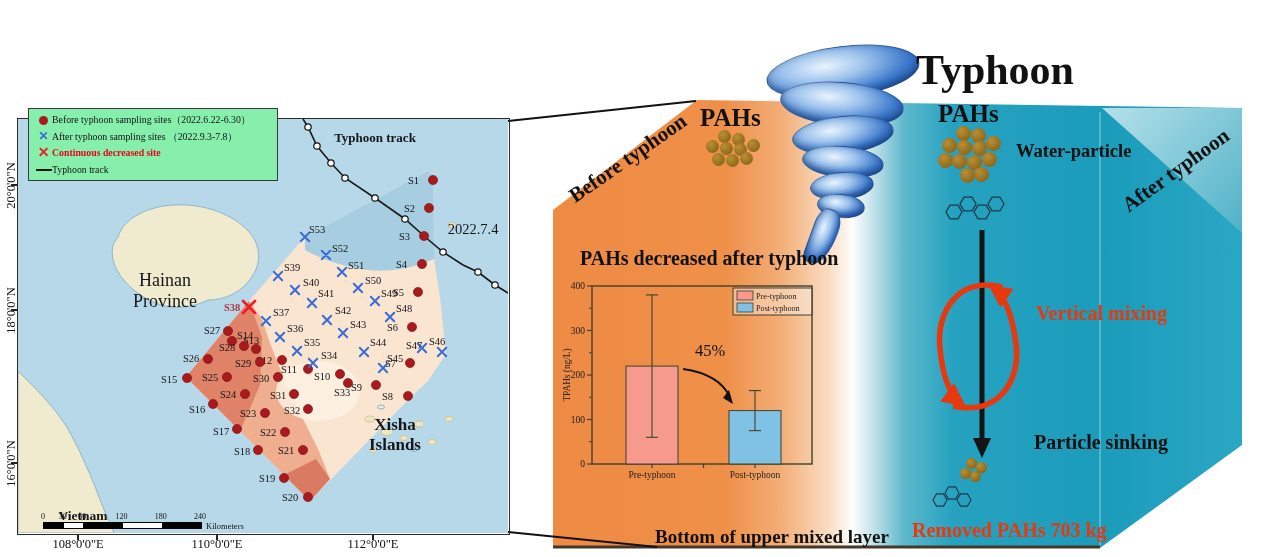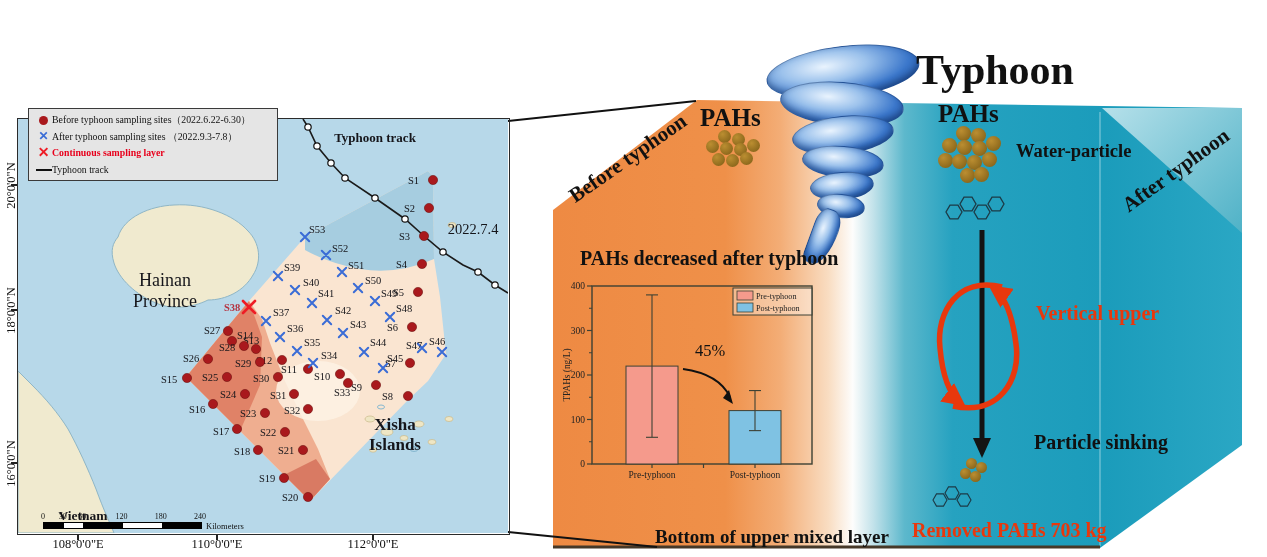--- a/index.html
+++ b/index.html
@@ -4,21 +4,21 @@
 <style>
   html,body{margin:0;padding:0;background:#fff;}
   #stage{position:relative;width:1267px;height:557px;background:#fff;overflow:hidden;
          font-family:"Liberation Serif",serif;color:#111;}
   .abs{position:absolute;}
   .bold{font-weight:bold;}
   svg{display:block;}
   #map-frame{left:17px;top:118px;width:491px;height:415px;border:1.6px solid #2b2b2b;pointer-events:none;z-index:6;}
   .mlabel{position:absolute;text-align:center;color:#15151a;}
   
-  .legend{background:#e5e5e5;border:1px solid #3a3a3a;padding:3px 6px 2px 6px;z-index:7;
+  .legend{background:#86efac;border:1px solid #3a3a3a;padding:3px 6px 2px 6px;z-index:7;
           font-size:9.8px;line-height:1.05;}
   .lrow{display:flex;align-items:center;height:16.5px;white-space:nowrap;}
   .lic{width:17px;display:inline-flex;justify-content:center;align-items:center;flex:0 0 17px;}
   .ldot{width:9px;height:9px;border-radius:50%;background:#a9191d;display:inline-block;}
   .lx-blue{color:#3a6cd6;font-weight:bold;font-size:12px;}
   .lx-red{color:#ee1c25;font-weight:bold;font-size:14px;}
   .lline{width:16px;height:2px;background:#111;display:inline-block;}
   .red-bold{color:#e8001c;font-weight:bold;}
   
   .lat-label{width:64px;height:13px;font-size:12.5px;text-align:center;transform:rotate(-90deg);}
@@ -267,21 +267,21 @@
           <span class="ldot"></span>
         </span>
       <span>Before typhoon sampling sites（2022.6.22-6.30）</span>
     </div>
     <div class="lrow">
       <span class="lic lx-blue">✕</span>
       <span>After typhoon sampling sites （2022.9.3-7.8）</span>
     </div>
     <div class="lrow">
       <span class="lic lx-red">✕</span>
-      <span class="red-bold">Continuous sampling layer</span>
+      <span class="red-bold">Continuous decreased site</span>
     </div>
     <div class="lrow">
       <span class="lic">
           <span class="lline"></span>
         </span>
       <span>Typhoon track</span>
     </div>
   </div>
 
   <div class="abs lat-label" style="left:-22px;top:179px;">20°0'0"N</div>
@@ -308,21 +308,21 @@
   </div>
 
   <div class="dtext bold" style="left:895px;top:46px;width:200px;font-size:42px;text-align:center;">Typhoon</div>
   <div class="dtext" style="left:543px;top:146px;width:170px;font-size:21px;font-weight:600;text-align:center;transform:rotate(-35deg);">Before typhoon</div>
   <div class="dtext" style="left:1091px;top:158px;width:170px;font-size:21px;font-weight:600;text-align:center;transform:rotate(-36deg);">After typhoon</div>
   <div class="dtext bold" style="left:700px;top:104px;width:90px;font-size:25px;">PAHs</div>
   <div class="dtext bold" style="left:938px;top:100px;width:90px;font-size:25px;">PAHs</div>
   <div class="dtext bold" style="left:1016px;top:141px;width:150px;font-size:18.5px;line-height:1.18;">
     <div>Water-particle</div>
   </div>
-  <div class="dtext bold" style="left:1036px;top:302px;width:165px;font-size:20px;color:#e8380d;">Vertical upper</div>
+  <div class="dtext bold" style="left:1036px;top:302px;width:165px;font-size:20px;color:#e8380d;">Vertical mixing</div>
   <div class="dtext bold" style="left:1034px;top:431px;width:175px;font-size:20px;">Particle sinking</div>
   <div class="dtext bold" style="left:912px;top:519px;width:215px;font-size:20px;color:#e8380d;">Removed PAHs 703 kg</div>
   <div class="dtext bold" style="left:655px;top:526px;width:255px;font-size:19px;">Bottom of upper mixed layer</div>
   <div class="dtext bold" style="left:580px;top:247px;width:275px;font-size:20px;">PAHs decreased after typhoon</div>
 
   <div class="cluster" style="left:702px;top:130px;width:62px;height:42px;">
       <div class="pah-dot" style="left: 16px; top: 0px; width: 13px; height: 13px;"></div>
       <div class="pah-dot" style="left: 30px; top: 3px; width: 13px; height: 13px;"></div>
       <div class="pah-dot" style="left: 4px; top: 10px; width: 13px; height: 13px;"></div>
       <div class="pah-dot" style="left: 18px; top: 12px; width: 13px; height: 13px;"></div>

